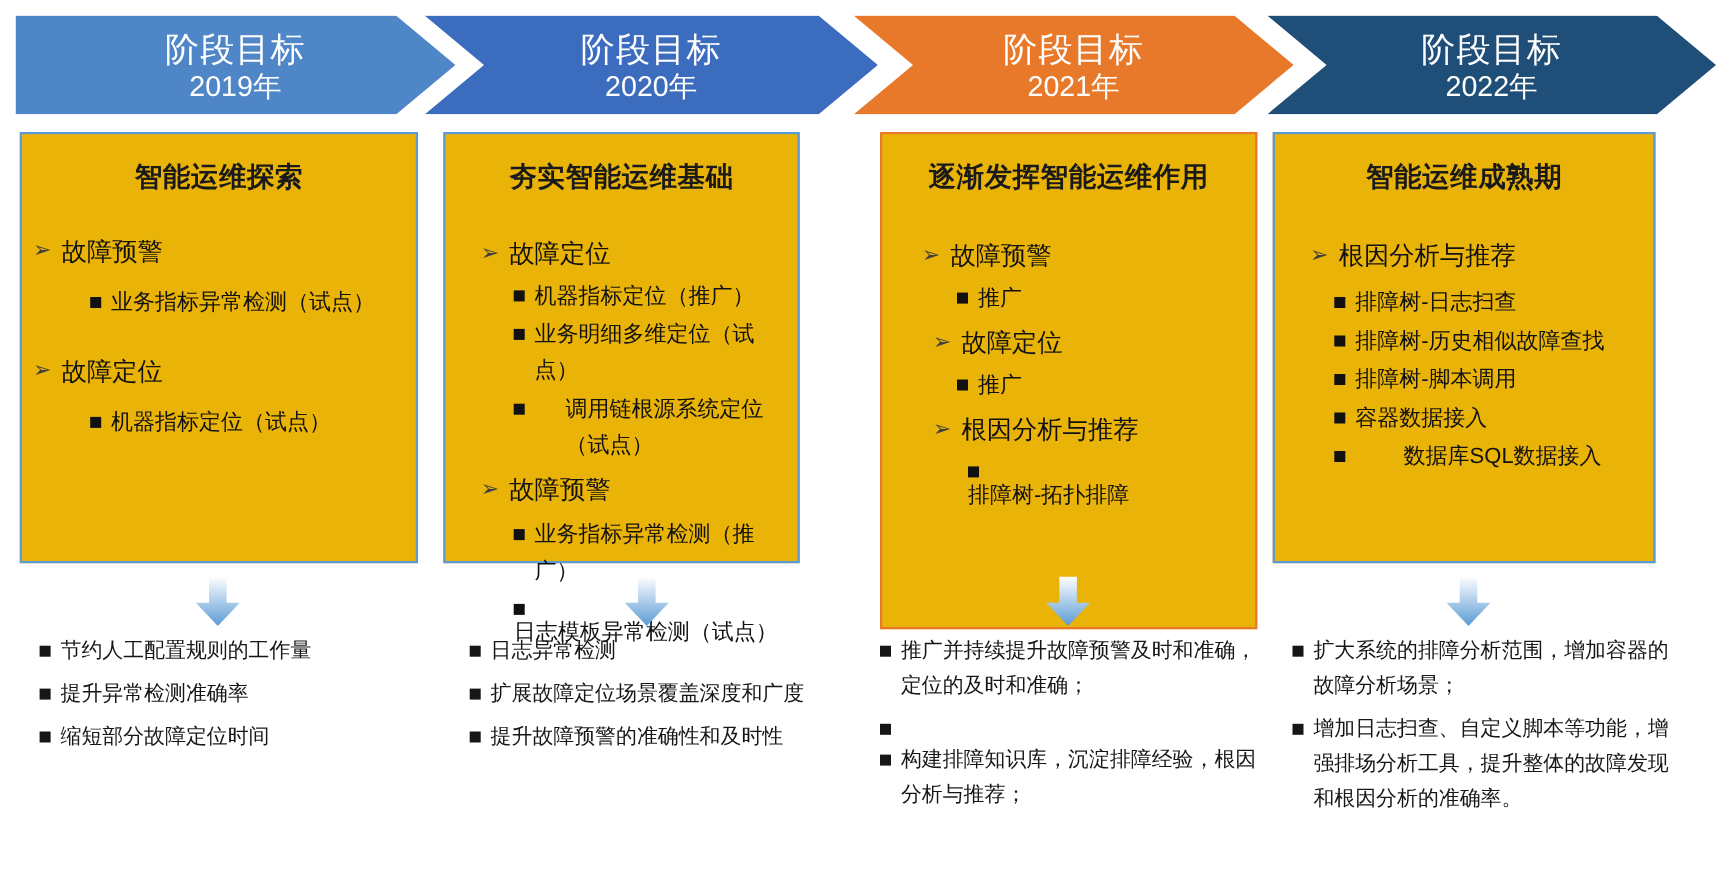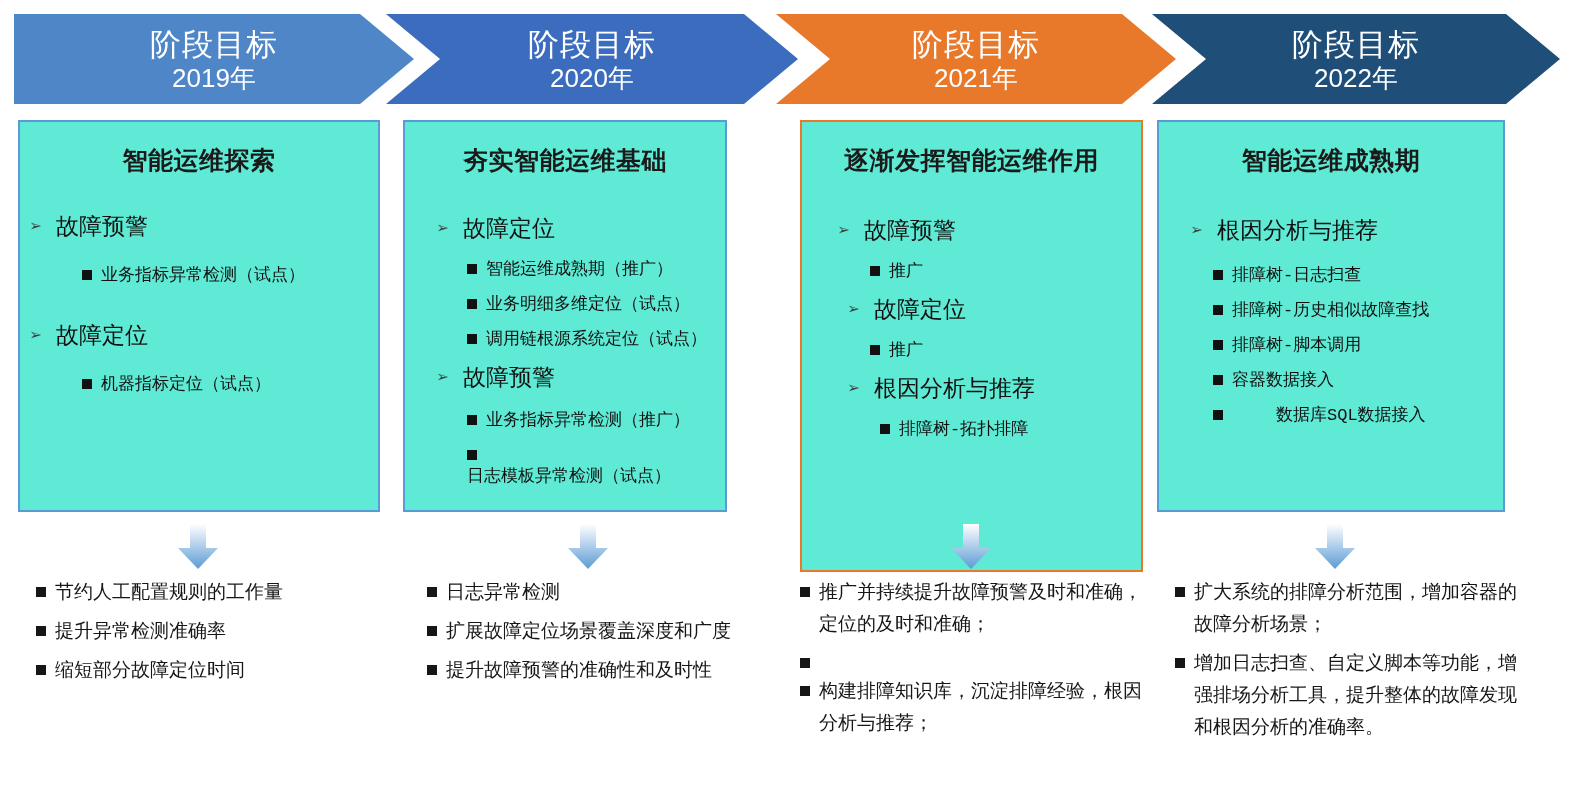--- a/index.html
+++ b/index.html
@@ -27,23 +27,22 @@
   .banner.notch {
     clip-path: polygon(0 0, calc(100% - 54px) 0, 100% 50%, calc(100% - 54px) 100%, 0 100%, 54px 50%);
   }
   .banner-title { font-size: 31px; line-height: 36px; letter-spacing: 1px; }
   .banner-year  { font-size: 26px; line-height: 26px; margin-top: 2px; }
 
   
   .card {
     position: absolute;
     top: 120px;
-    background: #5eead4;
+    background: #eab308;
     border: 2px solid #5B9BD5;
-    font-family: Liberation Mono, monospace;
   }
   .card-title {
     text-align: center;
     font-size: 25px;
     font-weight: 600;
     color: #1a1a1a;
     margin-top: 22px;
     letter-spacing: 0.5px;
   }
   .card-body { padding: 0 10px; margin-top: 34px; }
@@ -61,21 +60,21 @@
     width: 26px;
     font-size: 20px;
     color: #3f3f3f;
     line-height: 34px;
   }
   .lvl1 .lvl1-text { font-weight: 500; }
 
   .lvl2 {
     display: flex;
     align-items: flex-start;
-    font-size: 17px;
+    font-size: 20px;
     color: #111;
     line-height: 33px;
     margin: 2px 0;
   }
   .lvl2 .sq {
     flex: 0 0 auto;
     width: 10px; height: 10px;
     background: #111;
     margin: 11px 9px 0 0;
   }
@@ -153,27 +152,27 @@
 
   <div class="card" style="left:403px; width:324px; height:392px; border-color:#5B9BD5;">
     <div class="card-title">夯实智能运维基础</div>
     <div class="card-body" style="margin-top:36px;">
       <div class="lvl1" style="margin-left:22px;">
         <span class="arrow-glyph">➢</span>
         <span class="lvl1-text">故障定位</span>
       </div>
       <div class="lvl2" style="margin-left:52px;">
         <span class="sq"></span>
-        <span>智能运维成熟期（推广）</span>
+        <span>机器指标定位（推广）</span>
       </div>
       <div class="lvl2" style="margin-left:52px;">
         <span class="sq"></span>
         <span>业务明细多维定位（试点）</span>
       </div>
-      <div class="lvl2" style="margin-left:52px;">
+      <div class="lvl2" style="margin-left:52px;gap:28px;">
         <span class="sq"></span>
         <span>调用链根源系统定位（试点）</span>
       </div>
       <div class="lvl1" style="margin-left:22px; margin-top:6px;">
         <span class="arrow-glyph">➢</span>
         <span class="lvl1-text">故障预警</span>
       </div>
       <div class="lvl2" style="margin-left:52px; margin-top:8px;">
         <span class="sq"></span>
         <span>业务指标异常检测（推广）</span>
@@ -201,21 +200,21 @@
         <span class="lvl1-text">故障定位</span>
       </div>
       <div class="lvl2" style="margin-left:58px; margin-top:6px;">
         <span class="sq"></span>
         <span>推广</span>
       </div>
       <div class="lvl1" style="margin-left:36px; margin-top:6px;">
         <span class="arrow-glyph">➢</span>
         <span class="lvl1-text">根因分析与推荐</span>
       </div>
-      <div class="lvl2" style="margin-left:68px; margin-top:2px;">
+      <div class="lvl2" style="margin-left:68px; margin-top:2px;flex-direction:column;">
         <span class="sq"></span>
         <span>排障树-拓扑排障</span>
       </div>
     </div>
   </div>
 
   <div class="card" style="left:1157px; width:348px; height:392px; border-color:#5B9BD5;">
     <div class="card-title">智能运维成熟期</div>
     <div class="card-body" style="margin-top:38px;">
       <div class="lvl1" style="margin-left:22px;">

